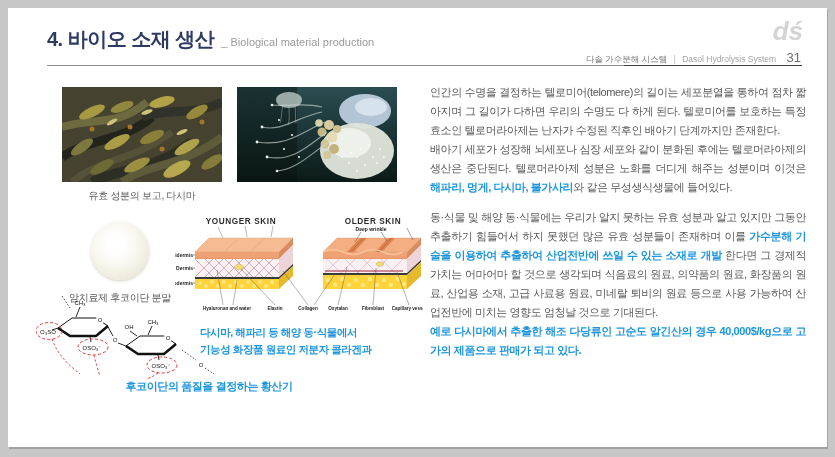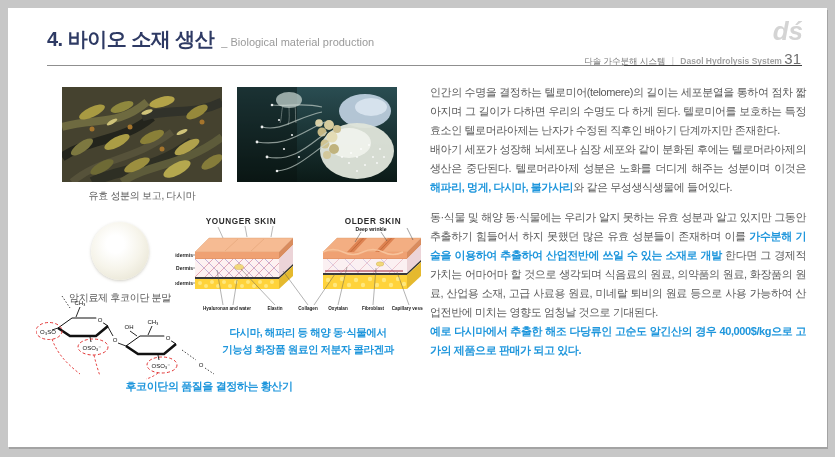--- a/index.html
+++ b/index.html
@@ -12,42 +12,42 @@
   .slide {
     position:absolute; left:8px; top:8px; width:819px; height:439px;
     background:#ffffff; box-shadow:1px 2px 0 rgba(0,0,0,.18);
   }
   
   .title { position:absolute; left:39px; top:18px; font-size:20px; font-weight:bold; color:#2e3a64; letter-spacing:-0.5px; }
   .subtitle { font-size:11px; font-weight:normal; color:#9a9a9a; margin-left:7px; letter-spacing:0; }
   .logo { position:absolute; right:24px; top:10px; font-size:26px; font-style:italic; font-weight:bold; color:#d4d4d4; line-height:1; }
   .meta { position:absolute; right:26px; top:42px; font-size:8.5px; color:#757575; white-space:nowrap; }
   .meta .sep { color:#bbbbbb; margin:0 4px; }
-  .meta .en { color:#a3a3a3;font-weight:bold; }
-  .meta .page { font-size:15px; color:#6f6f6f; }
+  .meta .en { color:#a3a3a3; }
+  .meta .page { font-size:13px; color:#6f6f6f; margin-left:8px; }
   .hline { position:absolute; left:39px; right:25px; top:57px; border-top:1px solid #8f8f8f; }
   .hline-dark { position:absolute; right:25px; width:178px; top:57px; border-top:1px solid #3f3f3f; }
   
   .fig { position:absolute; overflow:hidden; }
   .fig svg { display:block; width:100%; height:100%; }
   .fig-seaweed { left:54px; top:79px; width:160px; height:95px; }
   .fig-jelly   { left:229px; top:79px; width:160px; height:95px; }
   .caption { position:absolute; font-size:10px; color:#595959; text-align:center; letter-spacing:-0.3px; }
   .cap-seaweed { left:54px; top:181px; width:160px; }
   .cap-jelly   { left:229px; top:181px; width:160px; }
   .fig-powder { left:64px; top:210px; width:96px; height:66px; display:flex; align-items:center; justify-content:center; background:#fff; }
   .powder-circle {
     width:58px; height:58px; border-radius:50%;
     background:radial-gradient(circle at 42% 38%, #ffffff 18%, #f6f4ea 52%, #e9e6d6 82%, #dcd9c6 100%);
     box-shadow:0 1px 3px rgba(120,115,90,.35);
   }
   .cap-powder { left:34px; top:283px; width:156px; }
   .skin { position:absolute; left:167px; top:206px; width:248px; height:102px; }
   .skin svg { display:block; width:100%; height:100%; }
-  .side-note { position:absolute; left:192px; top:316px; width:216px; text-align:center;
+  .side-note { position:absolute; left:192px; top:316px; width:216px; text-align:left;
     font-size:10.5px; font-weight:bold; color:#1e96dc; line-height:17px; letter-spacing:-0.4px; }
   .chem { position:absolute; left:28px; top:286px; width:208px; height:86px; }
   .chem svg { display:block; width:100%; height:100%; }
   .chem-caption { position:absolute; left:55px; top:371px; width:292px; text-align:center;
     font-size:11px; font-weight:bold; color:#1e96dc; letter-spacing:-0.4px; }
   
   .content { position:absolute; left:422px; top:75px; width:376px; }
   .content p { font-size:11px; line-height:19px; color:#595959; text-align:justify; letter-spacing:-0.4px; }
   .content .gap { height:11px; }
   .hl { color:#1e96dc; font-weight:bold; }

